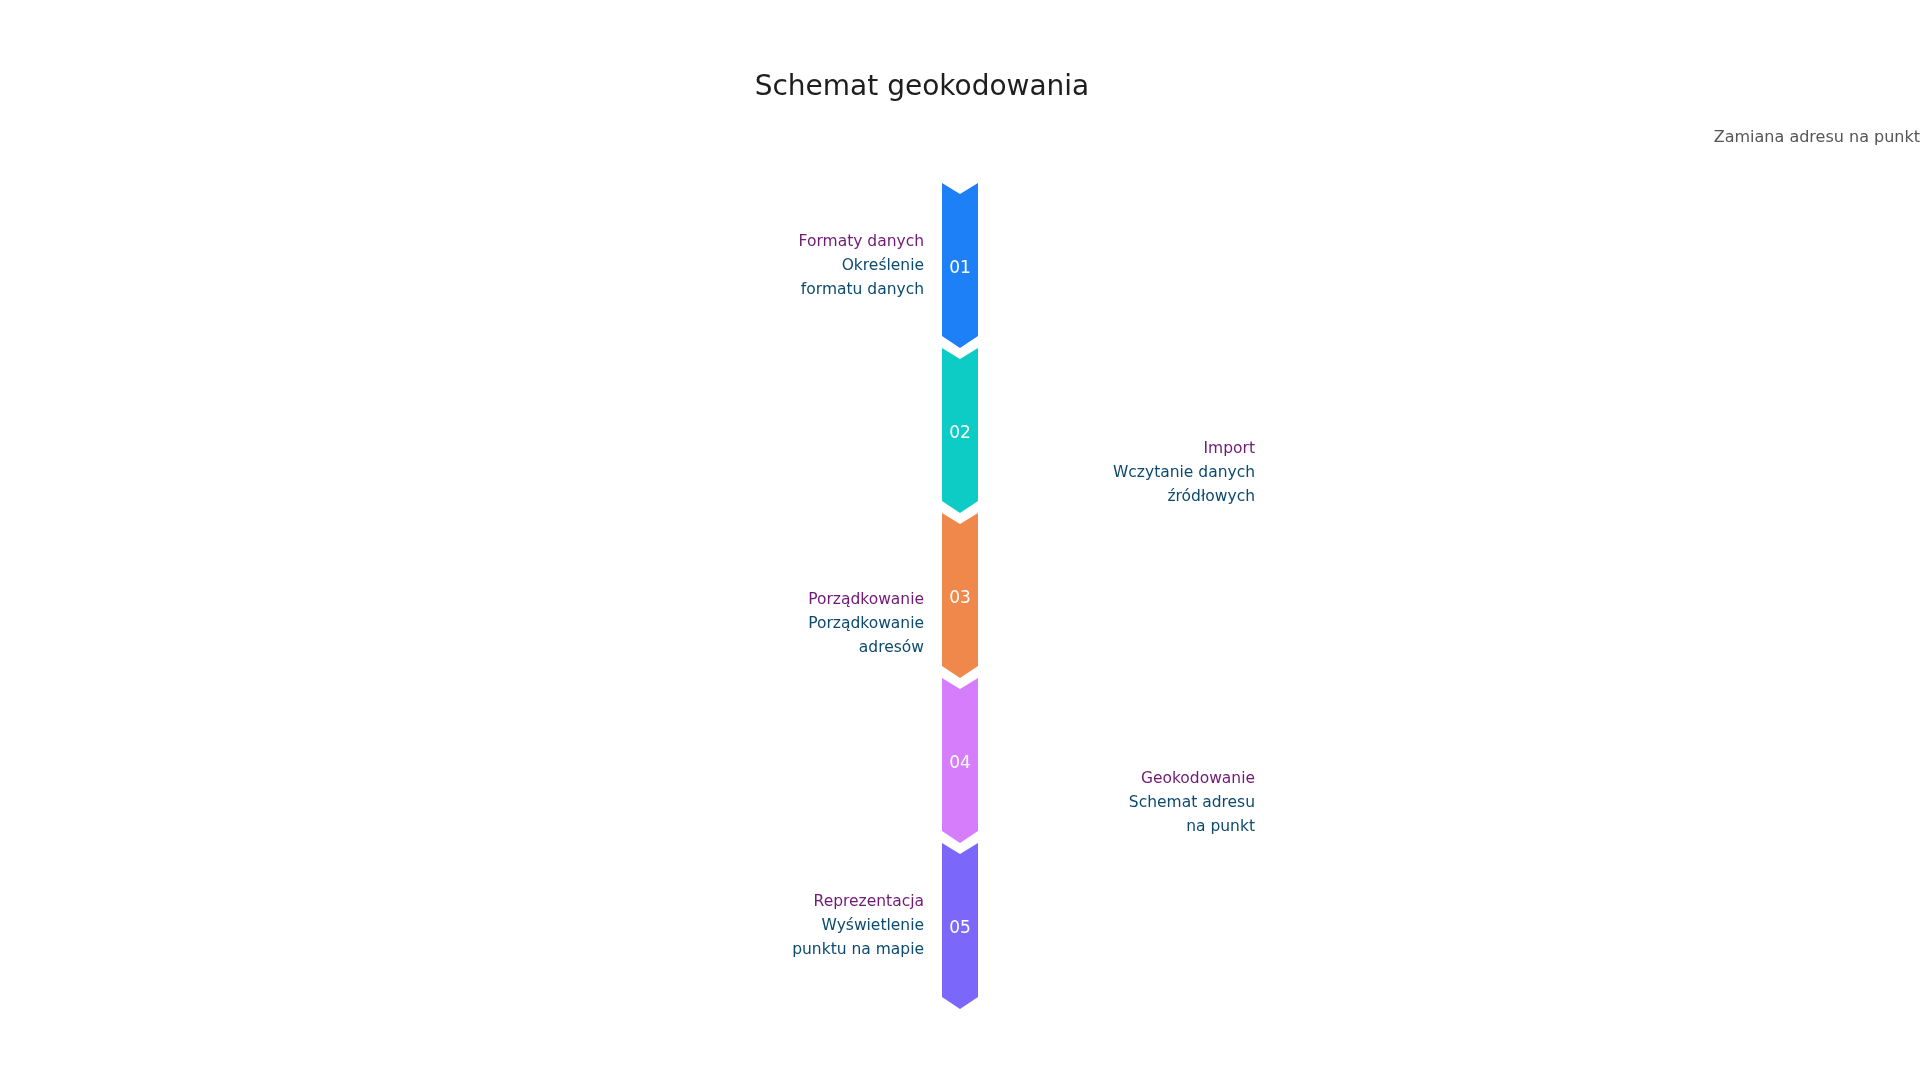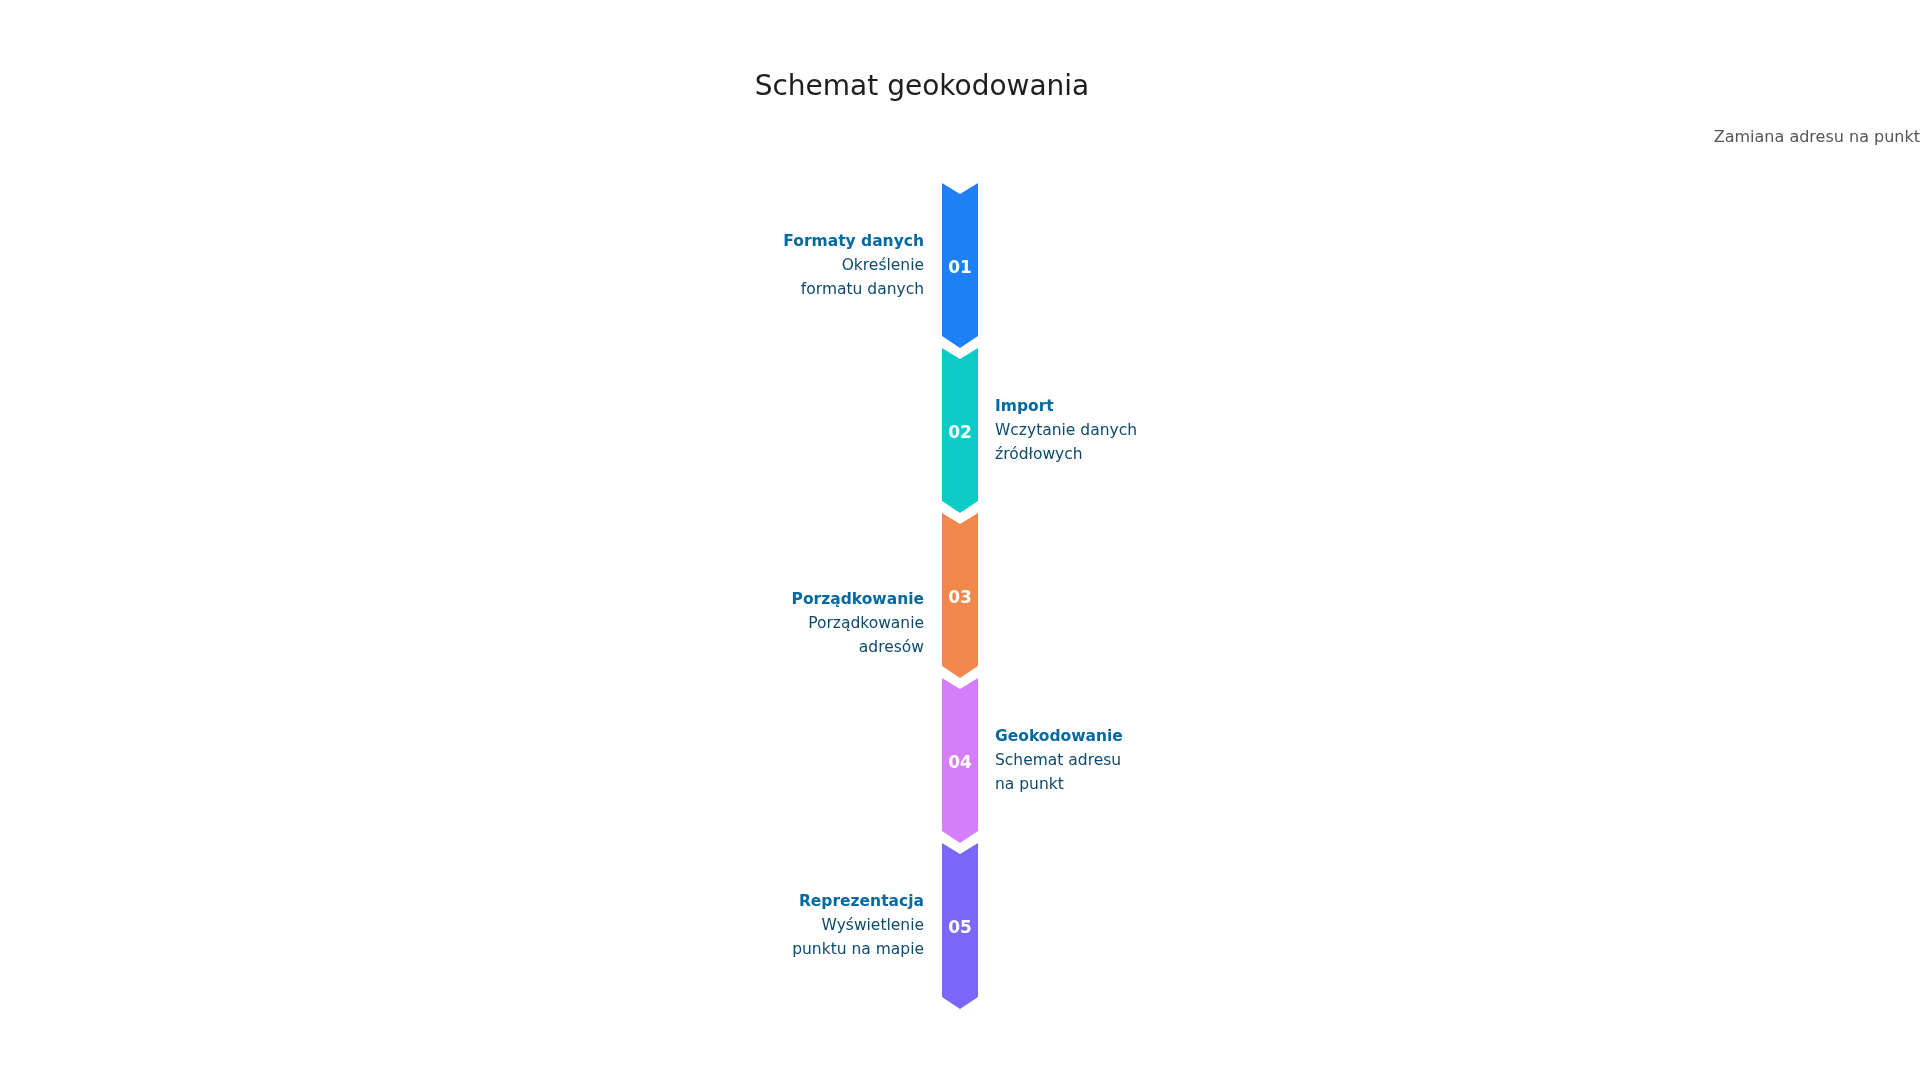--- a/index.html
+++ b/index.html
@@ -14,28 +14,28 @@
     .subtitle {
       position: absolute; left: 0; width: 1920px; top: 127px; text-align: right;
       font-size: 16px; color: #555555;
     }
     .arrow {
       position: absolute; left: 942px; width: 36px; height: 165px;
     }
     .arrow svg { position: absolute; left: 0; top: 0; }
     .arrow .num {
       position: absolute; left: 0; width: 36px; text-align: center;
-      font-weight: bold; font-size: 17px; color: #ffffff;
+      font-weight: normal; font-size: 17px; color: #ffffff;
     }
     .label {
       position: absolute; width: 260px; font-size: 15.5px; line-height: 24px;
     }
     .label.left { left: 664px; text-align: right; }
-    .label.right { left: 995px; text-align: left; }
-    .label .h { font-weight: bold; color: #0369a1; }
+    .label.right { left: 995px; text-align: right; margin-top: 42px; }
+    .label .h { font-weight: normal; color: #701a75; }
     .label .d { color: #0c4a6e; }
   </style>
 </head>
 <body>
 
 <div class="title">Schemat geokodowania</div>
 <div class="subtitle">Zamiana adresu na punkt</div>
 
 <div class="arrow" style="top:183px">
   <svg width="36" height="165">

